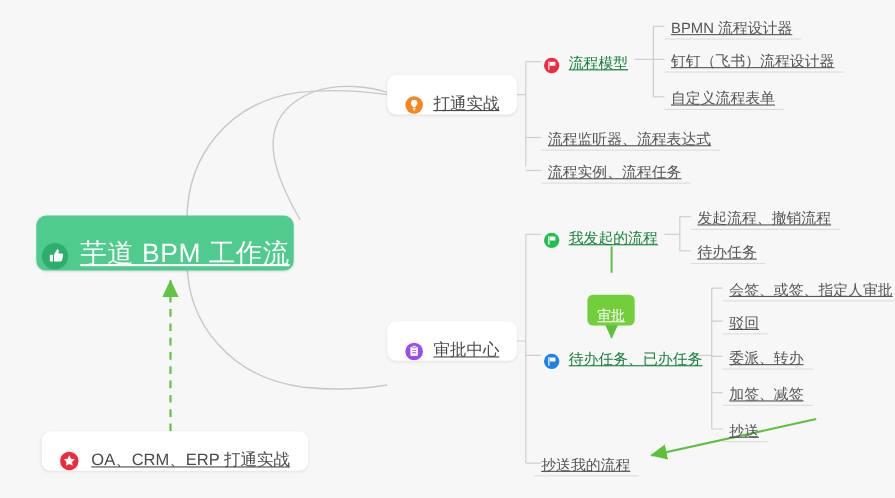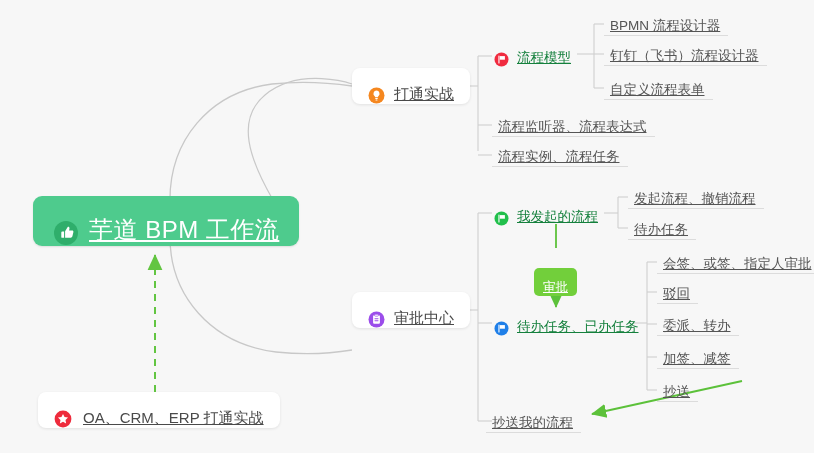--- a/index.html
+++ b/index.html
@@ -36,21 +36,21 @@
     align-items: flex-end;
     box-sizing: border-box;
     white-space: nowrap;
     text-decoration: underline;
   }
 
   
   .node-root {
     background: #4ecb8d;
     border-radius: 9px;
-    padding: 0 20px;
+    padding: 0 4px;
     height: 50px;
     color: #ffffff;
     font-size: 24px;
     letter-spacing: .5px;
     box-shadow: 0 1px 2px rgba(0,0,0,.10);
   }
   .node-root .label { margin-left: 10px; }
 
   
   .node-branch {

